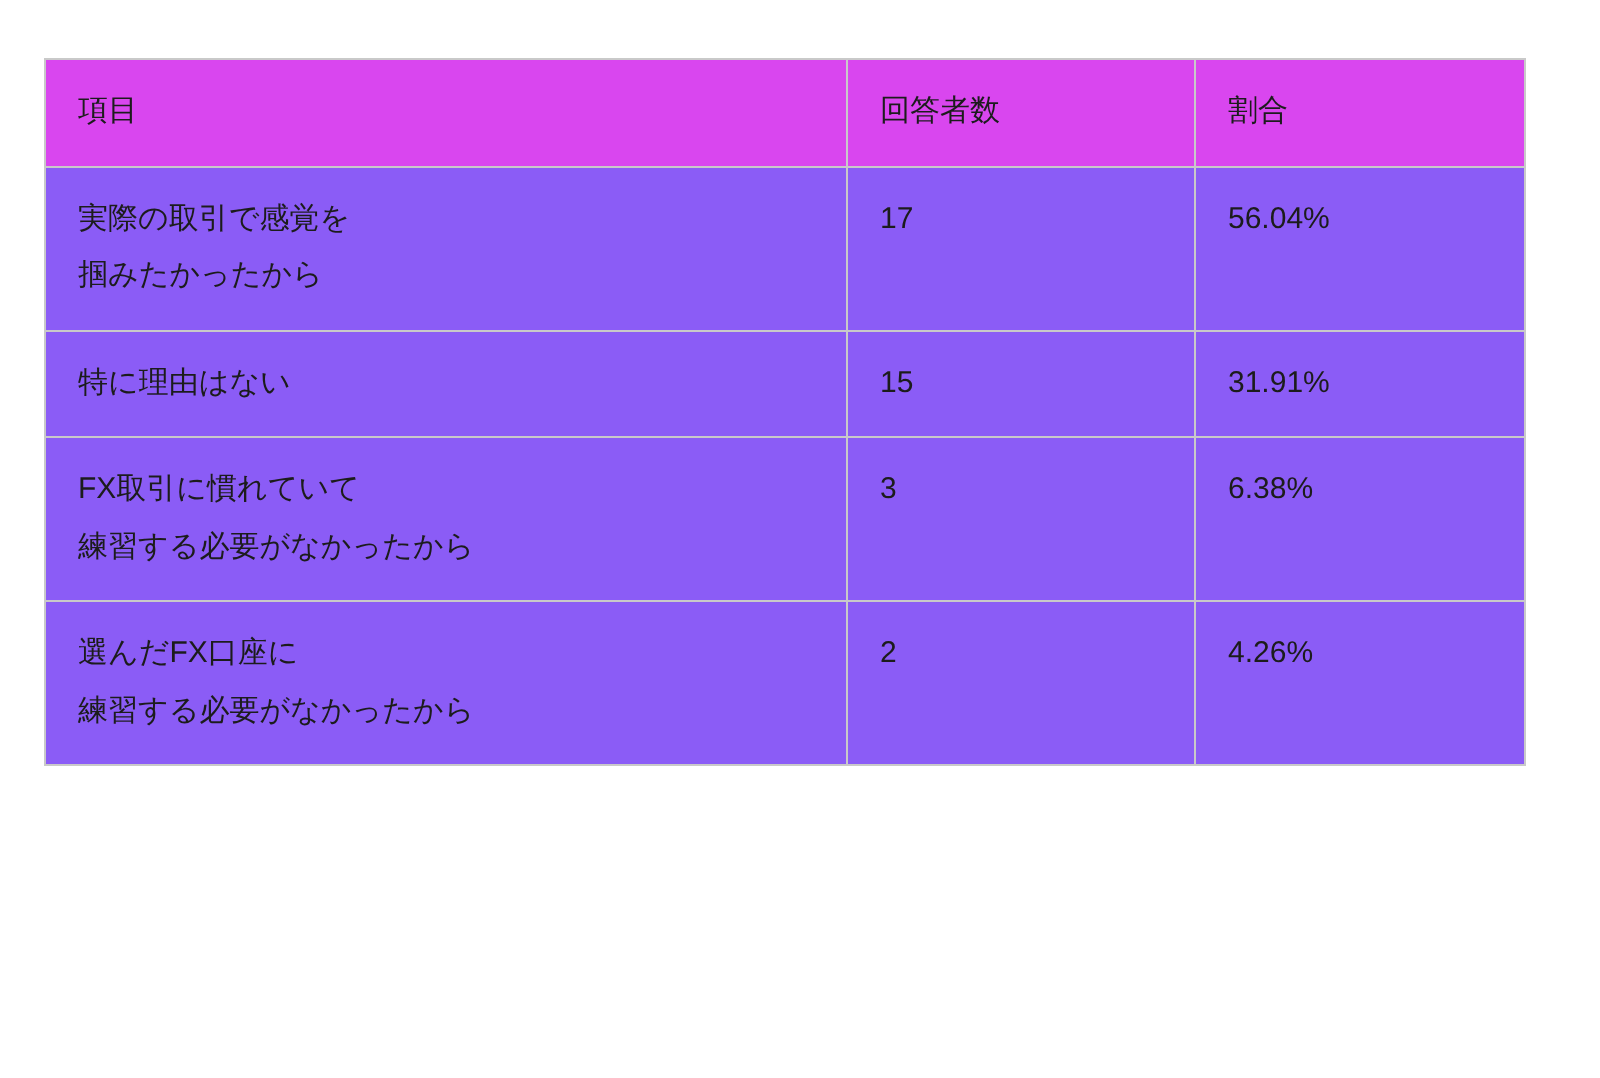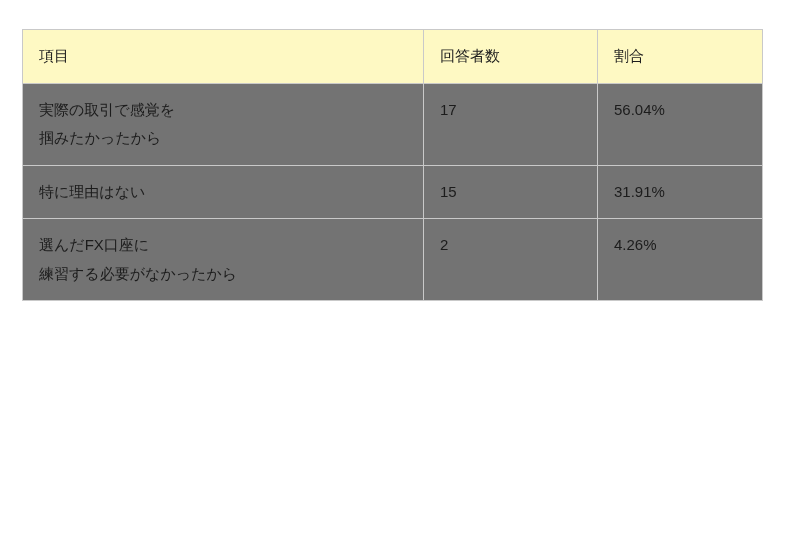--- a/index.html
+++ b/index.html
@@ -22,24 +22,24 @@
   .survey-table th,
   .survey-table td {
     border: 1px solid #c9c9c9;
     text-align: left;
     vertical-align: top;
     padding: 12px 16px;
     line-height: 1.9;
     font-weight: normal;
   }
   .survey-table thead th {
-    background: #fef9c3;
+    background: #d946ef;
   }
   .survey-table tbody td {
-    background: #737373;
+    background: #8b5cf6;
   }
   .cell-line {
     display: block;
     white-space: nowrap;
   }
   .cell-line:empty {
     display: none;
   }
 </style>
 </head>
@@ -70,20 +70,28 @@
     <tr>
       <td>
         <span class="cell-line">特に理由はない</span>
 
       </td>
       <td>15</td>
       <td>31.91%</td>
     </tr>
     <tr>
       <td>
+        <span class="cell-line">FX取引に慣れていて</span>
+        <span class="cell-line">練習する必要がなかったから</span>
+      </td>
+      <td>3</td>
+      <td>6.38%</td>
+    </tr>
+    <tr>
+      <td>
         <span class="cell-line">選んだFX口座に</span>
         <span class="cell-line">練習する必要がなかったから</span>
       </td>
       <td>2</td>
       <td>4.26%</td>
     </tr>
   </tbody>
 </table>
 
 </body></html>

